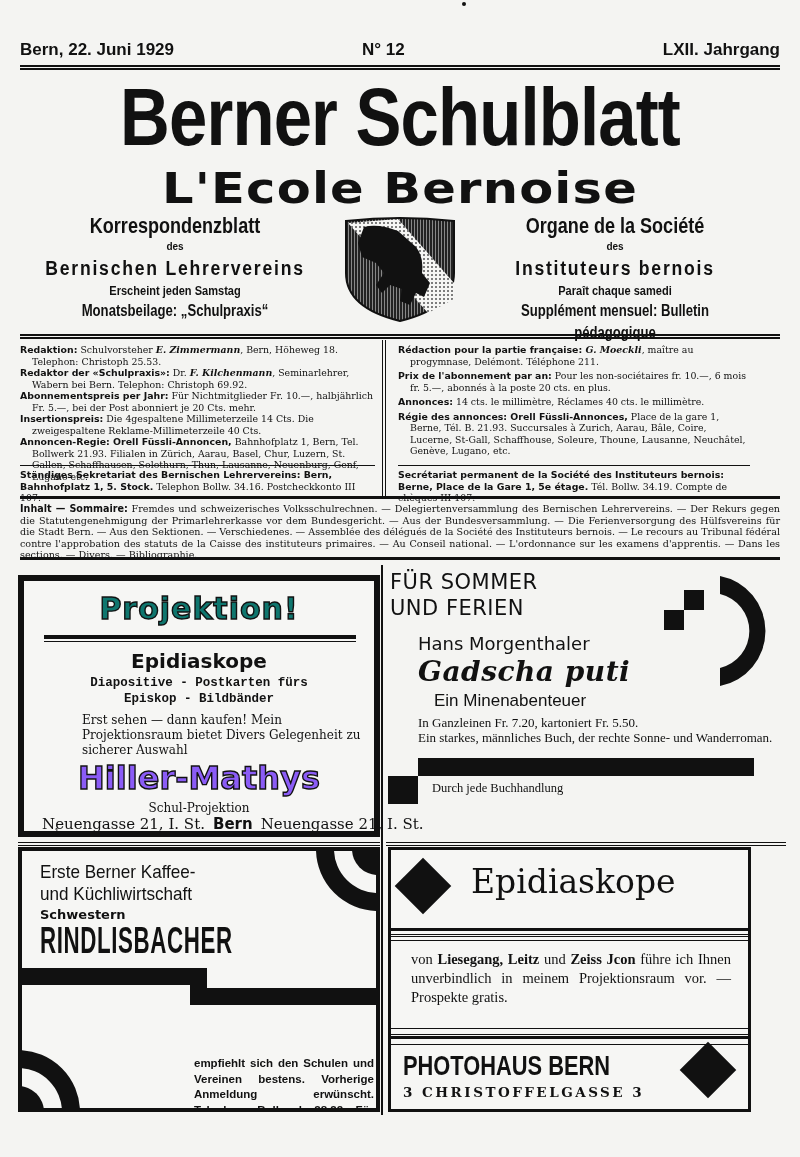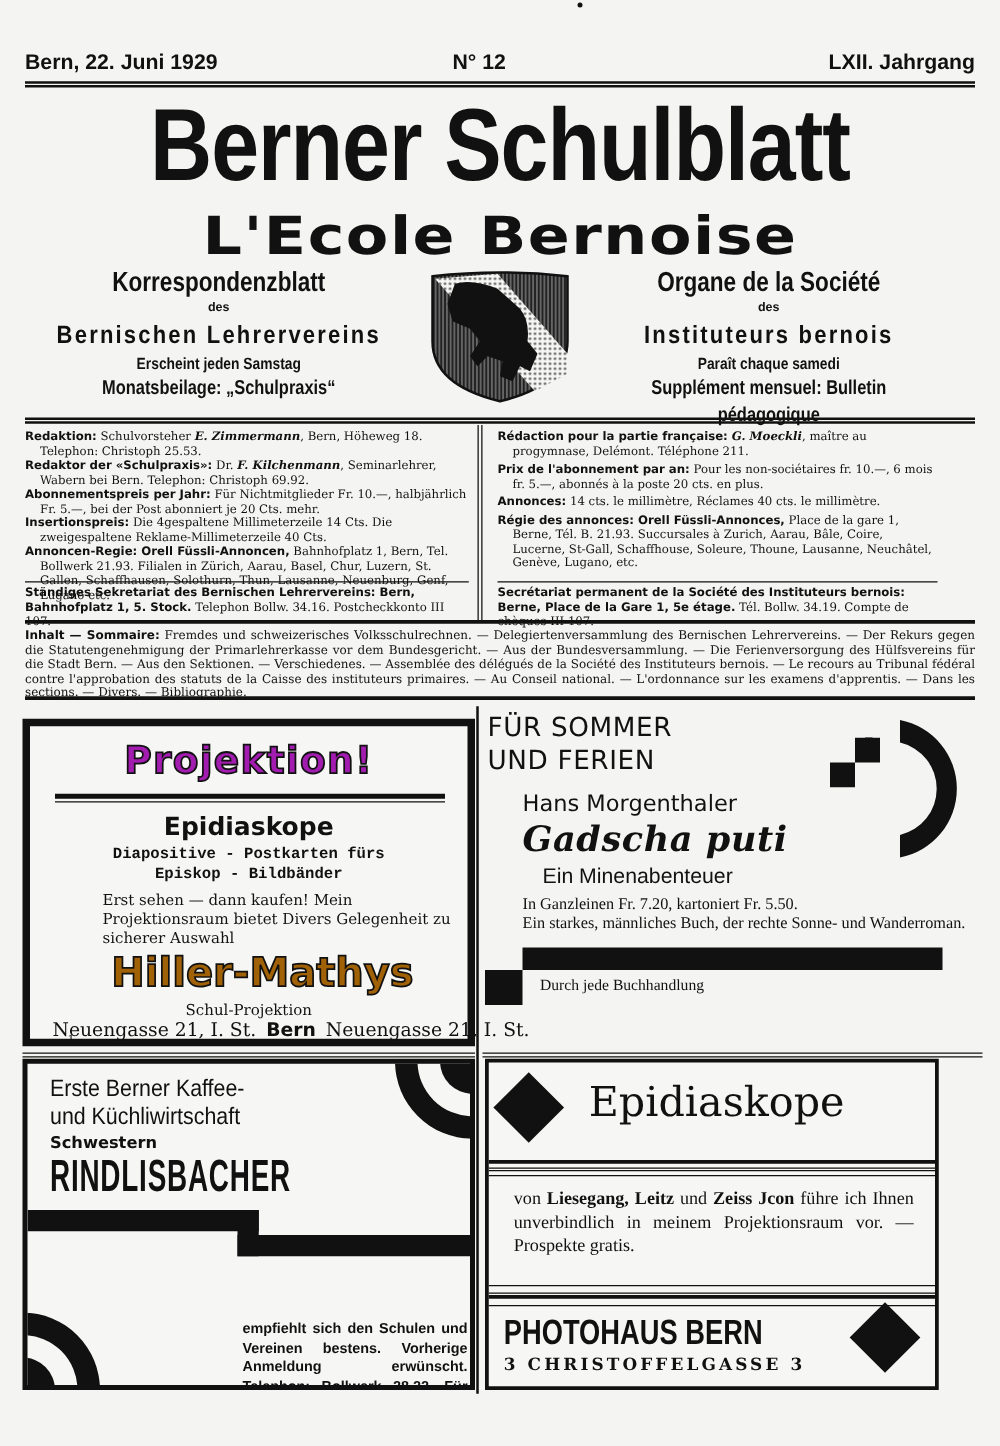--- a/index.html
+++ b/index.html
@@ -51,27 +51,27 @@
   .info i { font-weight: bold; }
   .vsep { left: 382px; top: 340px; width: 4px; height: 156px; border-left: 1px solid #111; border-right: 1px solid #111; box-sizing: border-box; }
   .sek { font-family: "DejaVu Serif", serif; font-size: 9.4px; line-height: 11.5px; }
   .sek b { font-family: "DejaVu Sans", sans-serif; font-weight: bold; }
 
   .inhalt { top: 503px; left: 20px; width: 760px; font-family: "DejaVu Serif", serif; font-size: 9.6px; line-height: 11.6px; text-align: justify; }
   .inhalt b { font-family: "DejaVu Sans", sans-serif; font-weight: bold; }
 
   
   .ad1 { left: 18px; top: 575px; width: 362px; height: 262px; border: 6px solid #111; box-sizing: border-box; background:#f6f6f4; }
-  .ad1 .proj { position:absolute; top: 10px; left:0; width:100%; text-align:center; font-family:"DejaVu Sans", sans-serif; font-weight:bold; font-size: 30px; color:#a21caf; -webkit-text-stroke: 1.4px #111; letter-spacing: 1px; }
+  .ad1 .proj { position:absolute; top: 10px; left:0; width:100%; text-align:center; font-family:"DejaVu Sans", sans-serif; font-weight:bold; font-size: 30px; color:#0f766e; -webkit-text-stroke: 1.4px #111; letter-spacing: 1px; }
   .ad1 .bar { position:absolute; top: 54px; left: 20px; width: 312px; height: 4px; background:#111; }
   .ad1 .bar2 { position:absolute; top: 60px; left: 20px; width: 312px; height: 1px; background:#111; }
   .ad1 .epi { position:absolute; top: 68px; left:0; width:100%; text-align:center; font-family:"DejaVu Sans", sans-serif; font-weight:bold; font-size: 20px; }
   .ad1 .dia { position:absolute; top: 94px; left:0; width:100%; text-align:center; font-family:Liberation Mono, monospace; font-weight:bold; font-size: 12.5px; line-height: 16px; }
   .ad1 .txt { position:absolute; top: 132px; left: 58px; width: 280px; font-family:"DejaVu Serif", serif; font-size: 12px; line-height: 15px; }
-  .ad1 .hm { position:absolute; top: 178px; left:11px; width:100%; text-align:center; font-family:"DejaVu Sans", sans-serif; font-weight:bold; font-size: 32px; color:#a16207; -webkit-text-stroke: 1.4px #111; }
+  .ad1 .hm { position:absolute; top: 178px; left:0; width:100%; text-align:center; font-family:"DejaVu Sans", sans-serif; font-weight:bold; font-size: 32px; color:#8b5cf6; -webkit-text-stroke: 1.4px #111; }
   .ad1 .sp { position:absolute; top: 220px; left:0; width:100%; text-align:center; font-family:"DejaVu Serif", serif; font-size: 12px; }
   .ad1 .addr { position:absolute; top: 234px; left: 18px; font-family:"DejaVu Serif", serif; font-size: 15px; white-space: nowrap; }
   .ad1 .addr b { font-family:"DejaVu Sans", sans-serif; font-weight:bold; padding: 0 8px; }
   .ad1 .one { position:absolute; top: 246px; left: 30px; font-family:"DejaVu Serif", serif; font-size: 9px; }
 
   .colsep { left: 381px; top: 565px; width: 2px; height: 550px; background:#111; }
 
   
   .ad2 { left: 388px; top: 567px; width: 395px; height: 275px; }
   .ad2 .fs { position:absolute; left: 2px; top: 2px; font-family:"DejaVu Sans", sans-serif; font-size: 21px; line-height: 26px; letter-spacing: 0.5px; }

